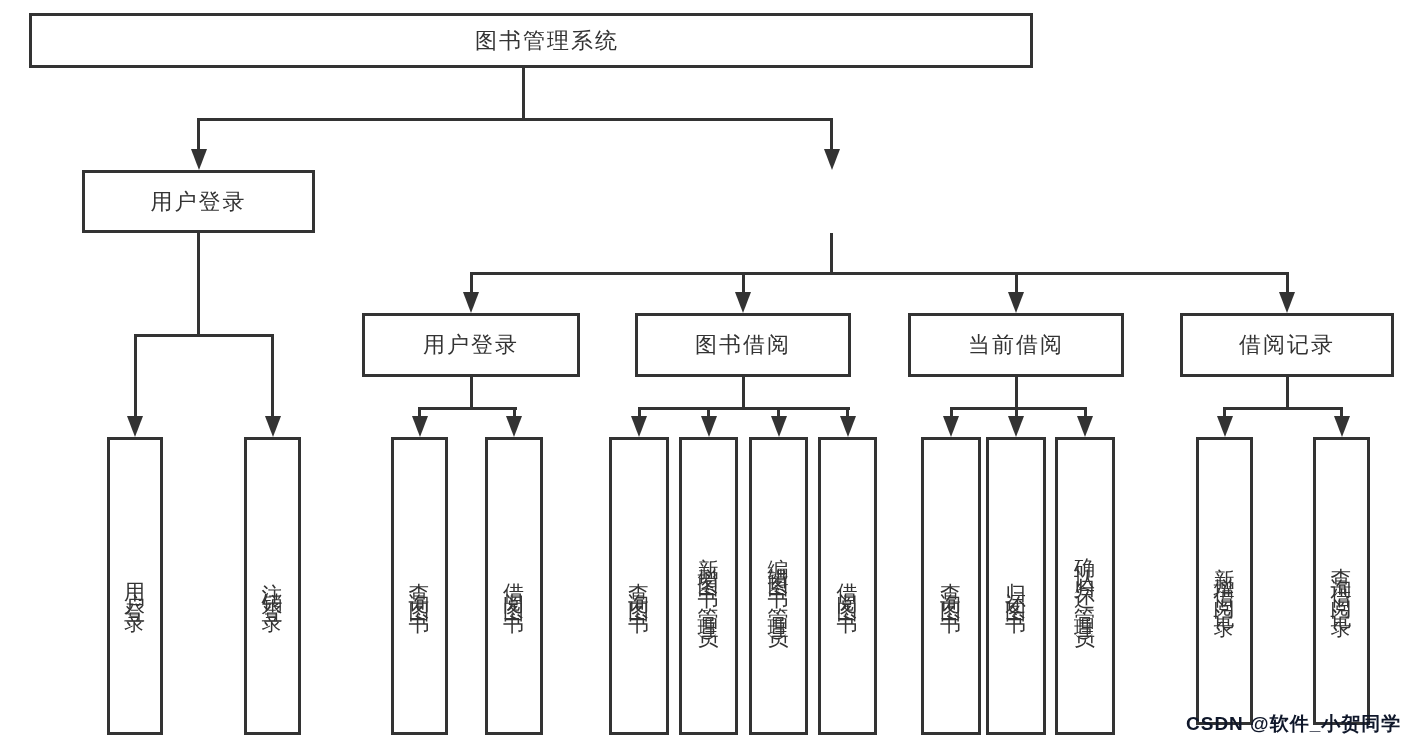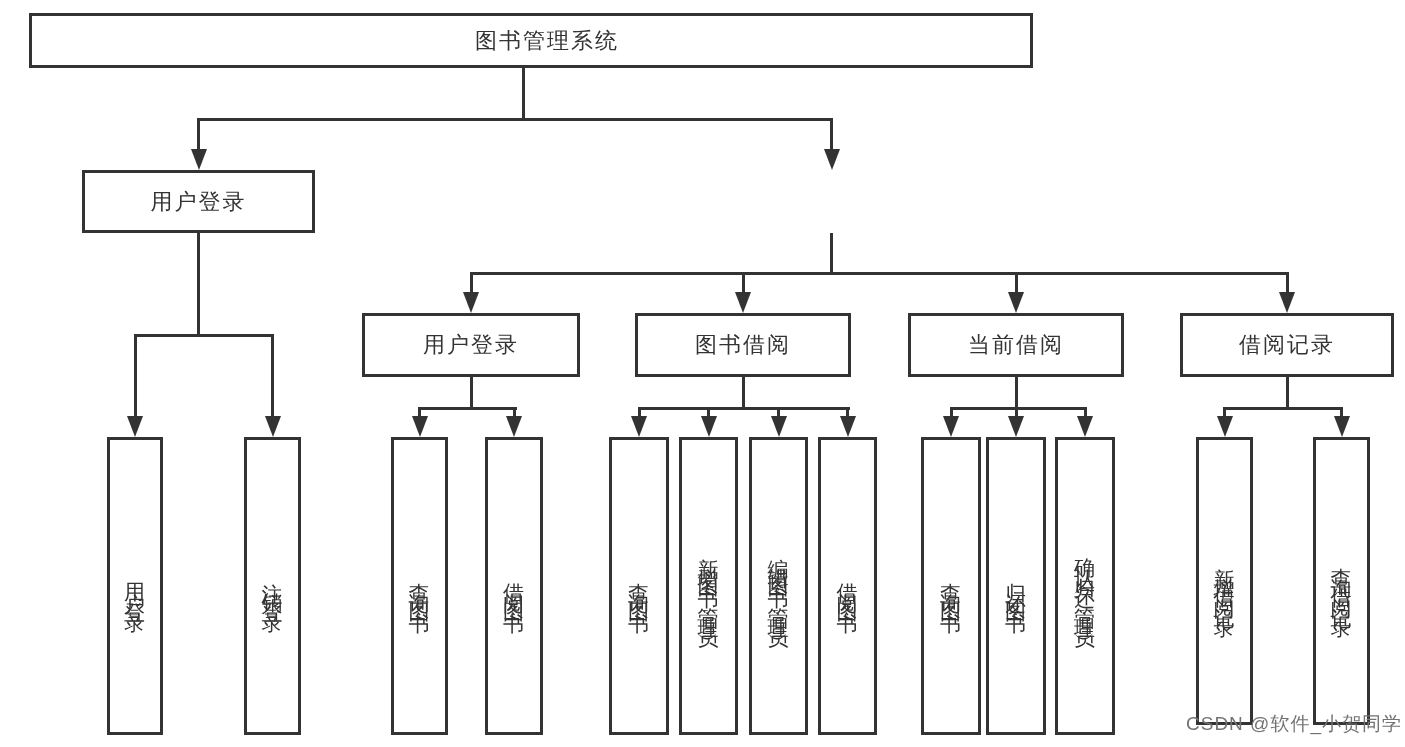--- a/index.html
+++ b/index.html
@@ -58,24 +58,25 @@
     height: 0;
     border-left: 8px solid transparent;
     border-right: 8px solid transparent;
     border-top: 21px solid #333333;
   }
   .watermark {
     position: absolute;
     left: 1186px;
     top: 711px;
     font-size: 19px;
-    color: #737373;
+    color: #0f172a;
     letter-spacing: 1px;
     white-space: nowrap;
     z-index: 5;
+    font-weight: bold;
   }
 </style>
 </head>
 <body>
 
 <div id="stage">
 
   <div class="hbox" style="left:29px;top:13px;width:1004px;height:55px;padding-left:32px;">图书管理系统</div>
 
   <div class="vline" style="left:522px;top:68px;height:52px;"></div>

